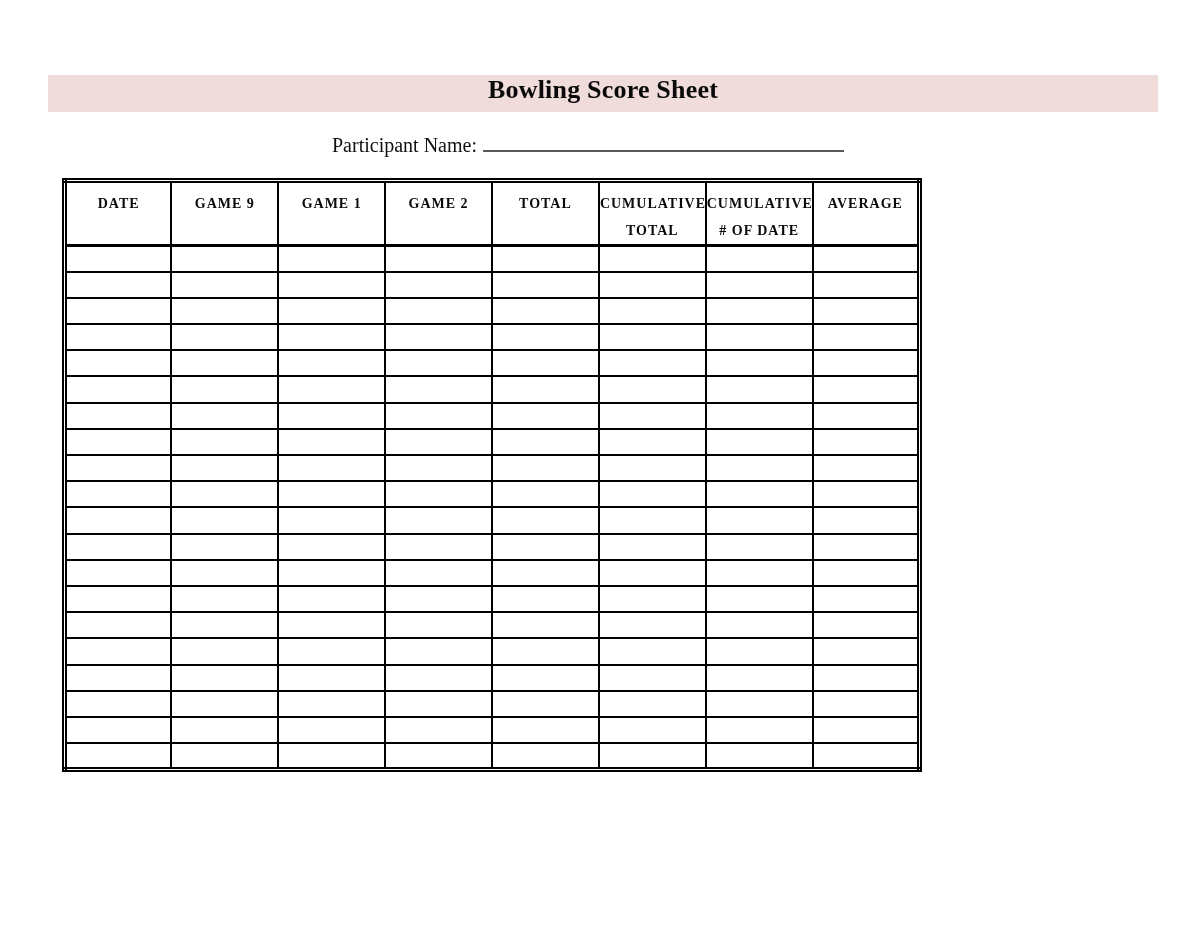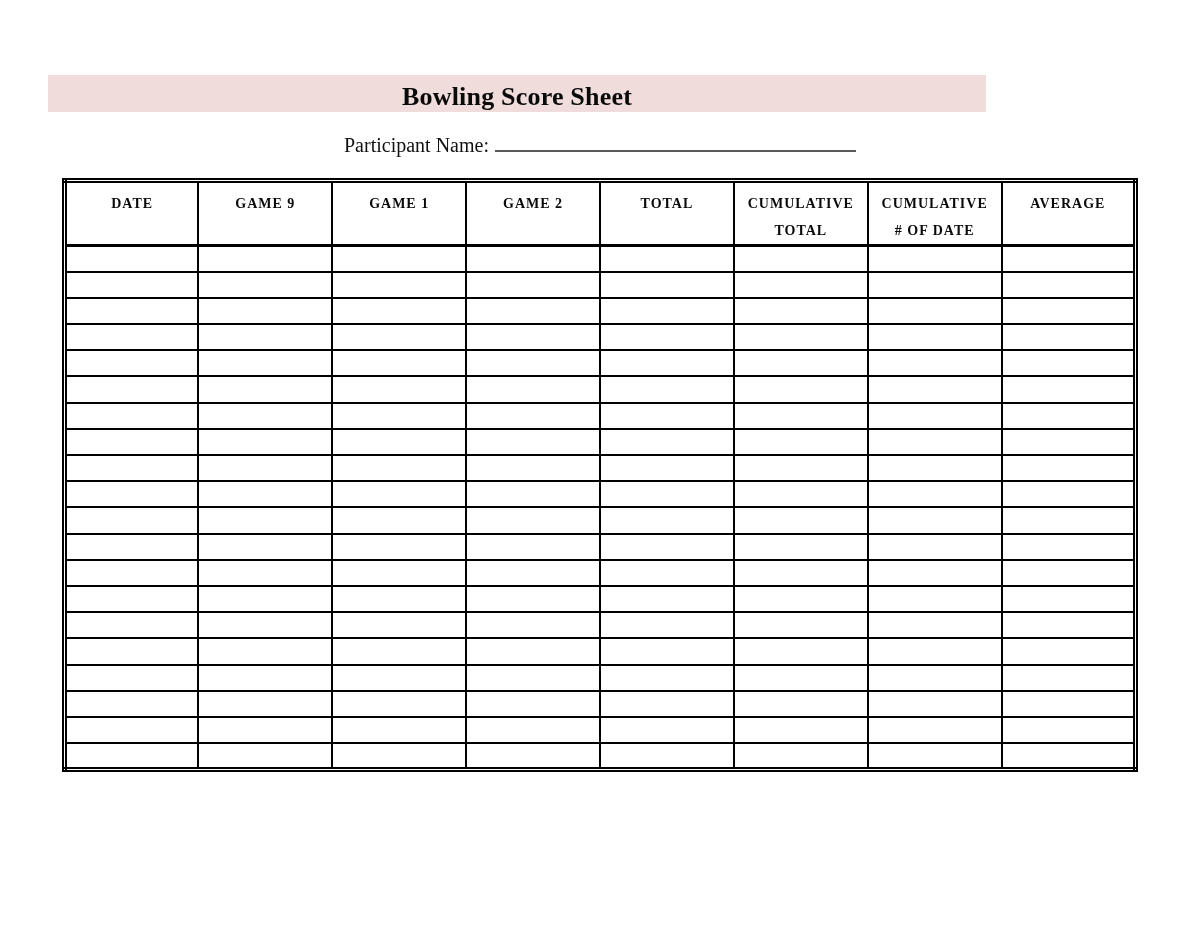--- a/index.html
+++ b/index.html
@@ -6,49 +6,49 @@
   html, body {
     width: 1200px; height: 927px;
     background: #ffffff;
     font-family: "Liberation Serif", "DejaVu Serif", serif;
     overflow: hidden;
     position: relative;
   }
   .title-band {
     position: absolute;
     left: 48px; top: 75px;
-    width: 938px; height: 37px;
+    width: 1110px; height: 37px;
     background: #f0dcdb;
-    display: flex; align-items: flex-end; justify-content: center;
+    display: flex; align-items: flex-start; justify-content: center;
   }
   .page-title {
     font-size: 26px;
     font-weight: bold;
     color: #0a0a0a;
     letter-spacing: 0.2px;
   }
   .participant-row {
     position: absolute;
-    left: 344px; top: 132px;
+    left: 332px; top: 132px;
     font-size: 20px;
     color: #111;
     white-space: nowrap;
   }
   .participant-line {
     display: inline-block;
     width: 361px;
     height: 20px;
     margin-left: 6px;
     border-bottom: 2px solid #595959;
     vertical-align: baseline;
   }
   table.score-table {
     position: absolute;
     left: 62px; top: 178px;
-    width: 1076px;
+    width: 860px;
     border-collapse: collapse;
     table-layout: fixed;
     border: 5px double #000;
   }
   .score-table th, .score-table td {
     border: 2px solid #000;
   }
   .score-table th {
     height: 57px;
     vertical-align: top;

